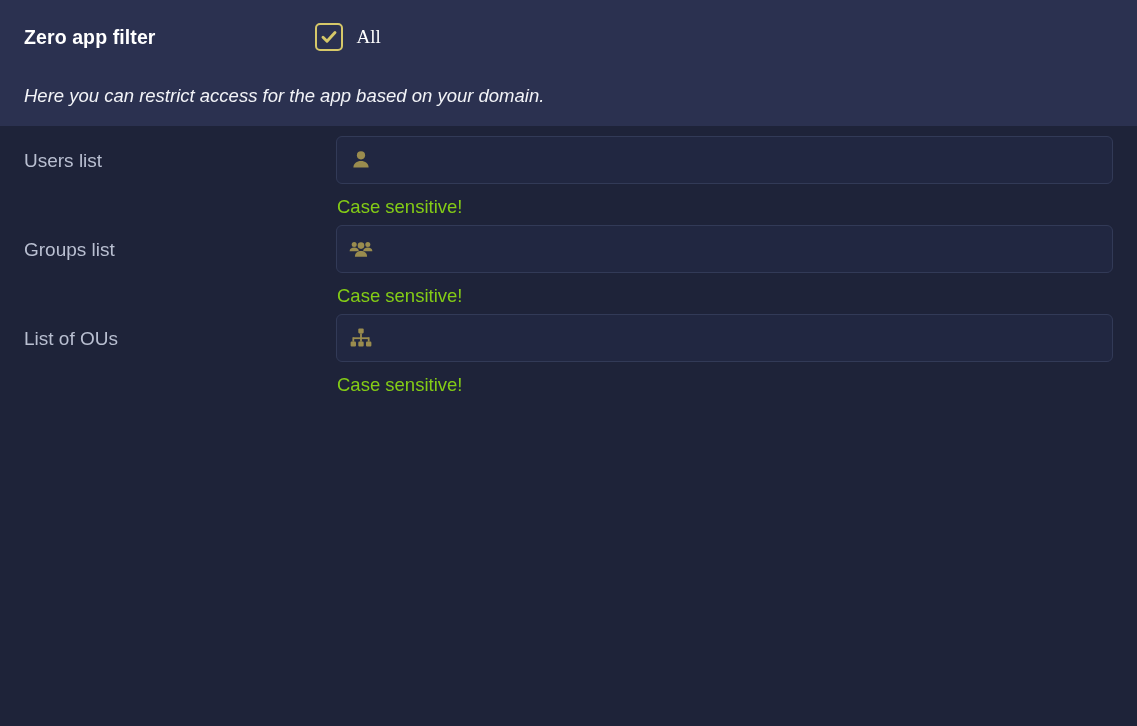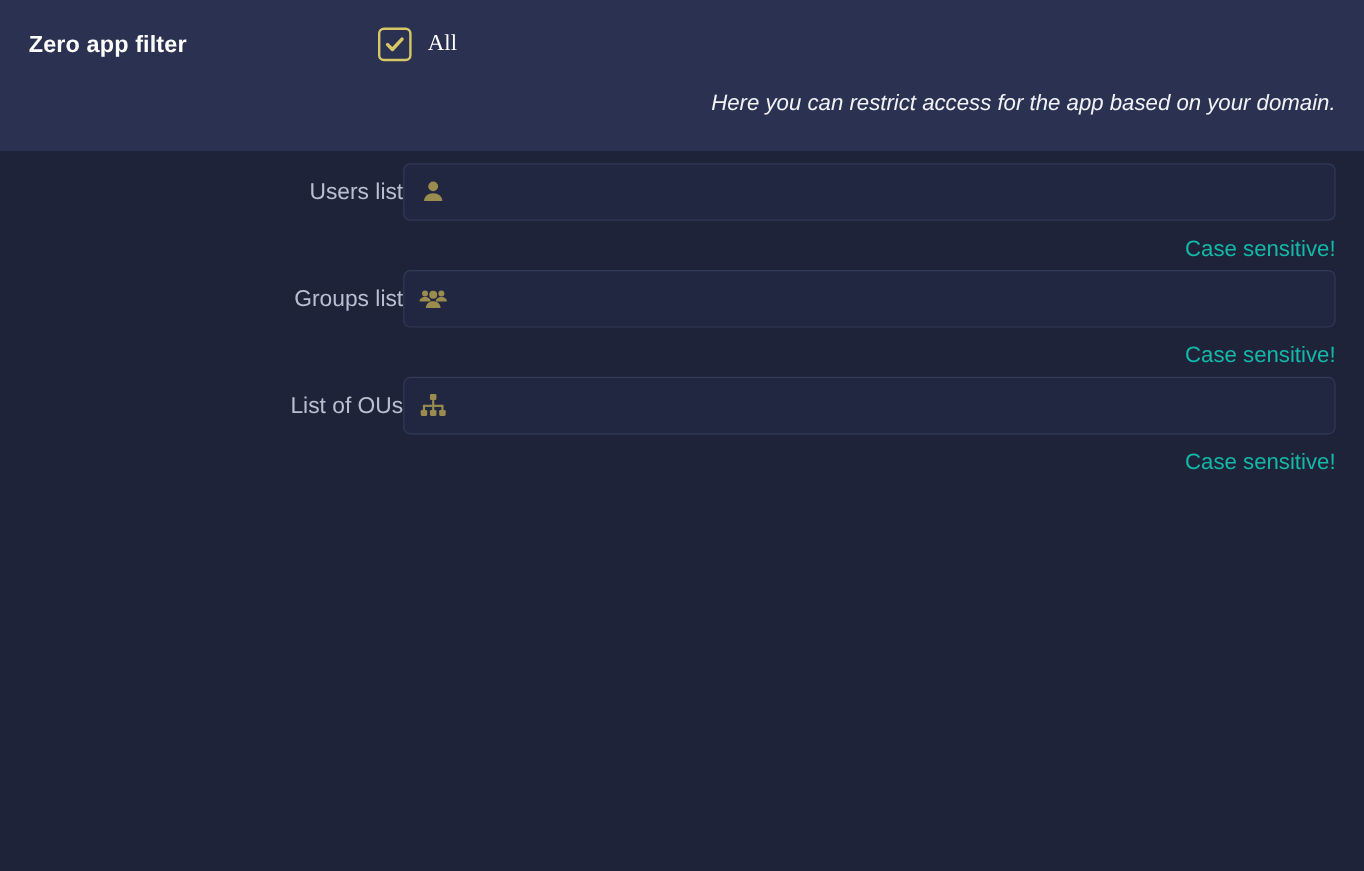--- a/index.html
+++ b/index.html
@@ -15,21 +15,20 @@
     -webkit-font-smoothing: antialiased;
     overflow: hidden;
   }
 
   .panel {
     width: 1137px;
     height: 726px;
     display: flex;
     flex-direction: column;
     background: #1e2339;
-    text-align: right;
   }
 
   
   .header {
     background: #2b3150;
     padding: 17px 24px 18px 24px;
     box-sizing: border-box;
     height: 126px;
     flex: 0 0 126px;
   }
@@ -77,21 +76,21 @@
     font-size: 19px;
     margin-left: 14px;
     white-space: nowrap;
     font-family: Liberation Serif, serif;
   }
 
   .header-desc {
     color: #f2f3f7;
     font-size: 18.5px;
     font-style: italic;
-    margin-top: 18px;
+    margin-top: 28px;
     white-space: nowrap;
   }
 
   
   .body {
     flex: 1 1 auto;
     padding-top: 10px;
     box-sizing: border-box;
   }
 
@@ -145,21 +144,21 @@
   .input-text {
     flex: 1 1 auto;
     color: #d6dae6;
     font-size: 17px;
     padding-left: 8px;
     white-space: nowrap;
     overflow: hidden;
   }
 
   .hint {
-    color: #14b8a6;
+    color: #84cc16;
     font-size: 18.5px;
     margin-top: 12px;
     padding-left: 1px;
     white-space: nowrap;
   }
 </style>
 </head>
 <body>
 
 <div class="panel">

